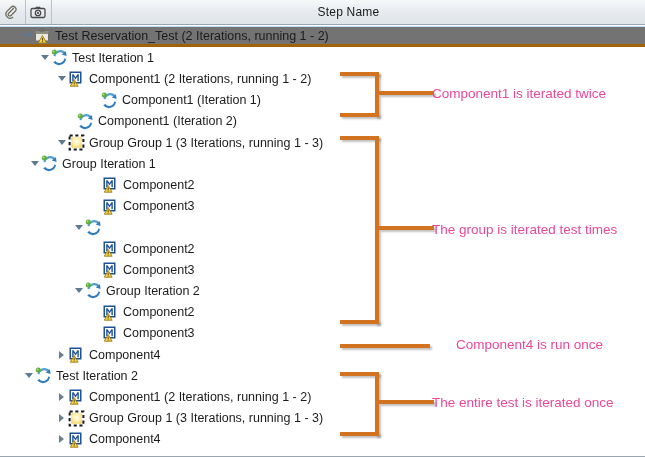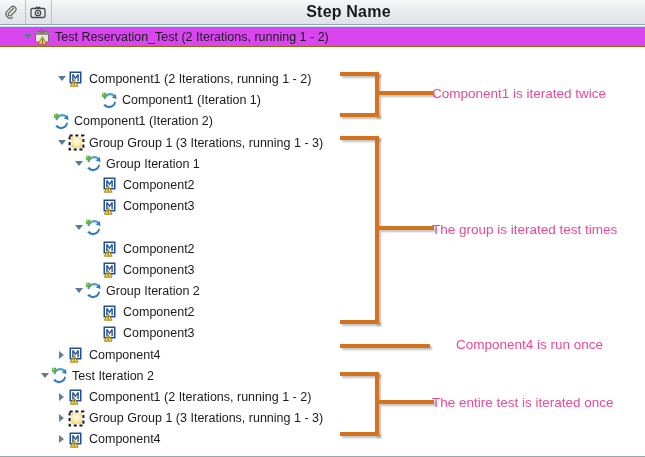--- a/index.html
+++ b/index.html
@@ -34,22 +34,22 @@
     display: flex;
     align-items: center;
     justify-content: center;
     background: linear-gradient(#f6f8f9, #e6eaee 55%, #dfe4e9);
   }
   .hdr-title {
     flex: 1;
     display: flex;
     align-items: center;
     justify-content: center;
-    font-size: 16px;
-    font-weight: bold;
+    font-size: 12px;
+    font-weight: normal;
     color: #1a1a1a;
     letter-spacing: .2px;
     background: linear-gradient(#f6f8f9, #e6eaee 55%, #dfe4e9);
   }
 
   
   .tree {
     position: absolute;
     left: 0; top: 25px;
     width: 645px;
@@ -60,23 +60,23 @@
     left: 0;
     width: 645px;
     height: 21px;
     display: flex;
     align-items: center;
     font-size: 12.5px;
     color: #1b1b1b;
     white-space: nowrap;
   }
   .row.selected {
-    background: #d946ef;
+    background: #737373;
     border-top: 1px solid #bcdcf0;
-    border-bottom: 1px solid #a16207;
+    border-bottom: 3px solid #a16207;
   }
   .twisty {
     width: 13px; height: 21px;
     flex: 0 0 13px;
     display: flex; align-items: center; justify-content: center;
   }
   .twisty.none { visibility: hidden; }
   .ico {
     width: 17px; height: 17px;
     flex: 0 0 17px;
@@ -157,20 +157,35 @@
             <rect x="1.5" y="4" width="13" height="10" rx="1" fill="#e9e9e4" stroke="#6d6d63" stroke-width="1"></rect>
             <rect x="1.5" y="4" width="13" height="3" fill="#8d8d82"></rect>
             <rect x="5.5" y="2" width="5" height="2.2" rx=".6" fill="none" stroke="#6d6d63" stroke-width="1"></rect>
             <path d="M8.4 8.6 L12.6 16 L4.2 16 Z" fill="#f5d34a" stroke="#9a7a10" stroke-width=".9" stroke-linejoin="round"></path>
             <rect x="8" y="11" width="1" height="2.6" fill="#5a4600"></rect>
             <rect x="8" y="14.1" width="1" height="1" fill="#5a4600"></rect>
           </svg>
         </span>
         <span class="label">Test Reservation_Test (2 Iterations, running 1 - 2)</span>
       </div>
+      <div class="row" style="top: 22.2px; padding-left: 38px;">
+        <span class="twisty">
+          <span class="tri-down"></span>
+        </span>
+        <span class="ico">
+          <svg width="17" height="17" viewBox="0 0 17 17">
+            <path d="M13.2 9.6 a5 5 0 0 1 -8.9 2.4 L2.2 13.3 a7.2 7.2 0 0 0 12.8 -3.4 Z" fill="#2f7bbd"></path>
+            <path d="M4.3 7.6 a5 5 0 0 1 8.6 -2.6 l2 -1.4 a7.2 7.2 0 0 0 -12.5 3.1 Z" fill="#4f9ed6"></path>
+            <path d="M14.9 2.2 L15.6 7.1 L10.8 5.6 Z" fill="#2f7bbd"></path>
+            <circle cx="3.3" cy="3.1" r="2.5" fill="#5fae3b"></circle>
+            <circle cx="2.6" cy="2.4" r=".9" fill="#b6e089"></circle>
+          </svg>
+        </span>
+        <span class="label">Test Iteration 1</span>
+      </div>
       <div class="row" style="top: 43.4px; padding-left: 55px;">
         <span class="twisty">
           <span class="tri-down"></span>
         </span>
         <span class="ico">
           <svg width="17" height="17" viewBox="0 0 17 17">
             <rect x="1.5" y="1.5" width="12" height="12" fill="#1f4f96"></rect>
             <rect x="3" y="3" width="9" height="9" fill="#ffffff"></rect>
             <path d="M4.2 11.2 L4.2 4.3 L5.6 4.3 L7.5 7.3 L9.4 4.3 L10.8 4.3 L10.8 11.2 L9.4 11.2 L9.4 6.6 L7.5 9.4 L5.6 6.6 L5.6 11.2 Z" fill="#1f4f96"></path>
             <path d="M1.5 13.5 L1.5 1.5 L3.6 1.5 L1.5 4 Z" fill="#4e9ad6" opacity=".0"></path>
@@ -187,21 +202,21 @@
           <svg width="17" height="17" viewBox="0 0 17 17">
             <path d="M13.2 9.6 a5 5 0 0 1 -8.9 2.4 L2.2 13.3 a7.2 7.2 0 0 0 12.8 -3.4 Z" fill="#2f7bbd"></path>
             <path d="M4.3 7.6 a5 5 0 0 1 8.6 -2.6 l2 -1.4 a7.2 7.2 0 0 0 -12.5 3.1 Z" fill="#4f9ed6"></path>
             <path d="M14.9 2.2 L15.6 7.1 L10.8 5.6 Z" fill="#2f7bbd"></path>
             <circle cx="3.3" cy="3.1" r="2.5" fill="#5fae3b"></circle>
             <circle cx="2.6" cy="2.4" r=".9" fill="#b6e089"></circle>
           </svg>
         </span>
         <span class="label">Component1 (Iteration 1)</span>
       </div>
-      <div class="row" style="top: 85.8px; padding-left: 40px;">
+      <div class="row" style="top: 85.8px; padding-left: 64px;">
         <span class="twisty none"></span>
         <span class="ico">
           <svg width="17" height="17" viewBox="0 0 17 17">
             <path d="M13.2 9.6 a5 5 0 0 1 -8.9 2.4 L2.2 13.3 a7.2 7.2 0 0 0 12.8 -3.4 Z" fill="#2f7bbd"></path>
             <path d="M4.3 7.6 a5 5 0 0 1 8.6 -2.6 l2 -1.4 a7.2 7.2 0 0 0 -12.5 3.1 Z" fill="#4f9ed6"></path>
             <path d="M14.9 2.2 L15.6 7.1 L10.8 5.6 Z" fill="#2f7bbd"></path>
             <circle cx="3.3" cy="3.1" r="2.5" fill="#5fae3b"></circle>
             <circle cx="2.6" cy="2.4" r=".9" fill="#b6e089"></circle>
           </svg>
         </span>
@@ -219,21 +234,21 @@
                 <stop offset="60%" stop-color="#fdedab"></stop>
                 <stop offset="100%" stop-color="#f2d163"></stop>
               </radialGradient>
             </defs>
             <rect x="3.2" y="3.2" width="10.6" height="10.6" rx="1" fill="url(#gg)"></rect>
             <rect x="1.6" y="1.6" width="13.8" height="13.8" fill="none" stroke="#1b1b1b" stroke-width="2" stroke-dasharray="3.1 2.6"></rect>
           </svg>
         </span>
         <span class="label">Group Group 1 (3 Iterations, running 1 - 3)</span>
       </div>
-      <div class="row" style="top: 128.2px; padding-left: 72px;">
+      <div class="row" style="top: 128.2px; padding-left: 28px;">
         <span class="twisty">
           <span class="tri-down"></span>
         </span>
         <span class="ico">
           <svg width="17" height="17" viewBox="0 0 17 17">
             <path d="M13.2 9.6 a5 5 0 0 1 -8.9 2.4 L2.2 13.3 a7.2 7.2 0 0 0 12.8 -3.4 Z" fill="#2f7bbd"></path>
             <path d="M4.3 7.6 a5 5 0 0 1 8.6 -2.6 l2 -1.4 a7.2 7.2 0 0 0 -12.5 3.1 Z" fill="#4f9ed6"></path>
             <path d="M14.9 2.2 L15.6 7.1 L10.8 5.6 Z" fill="#2f7bbd"></path>
             <circle cx="3.3" cy="3.1" r="2.5" fill="#5fae3b"></circle>
             <circle cx="2.6" cy="2.4" r=".9" fill="#b6e089"></circle>
@@ -370,21 +385,21 @@
             <rect x="3" y="3" width="9" height="9" fill="#ffffff"></rect>
             <path d="M4.2 11.2 L4.2 4.3 L5.6 4.3 L7.5 7.3 L9.4 4.3 L10.8 4.3 L10.8 11.2 L9.4 11.2 L9.4 6.6 L7.5 9.4 L5.6 6.6 L5.6 11.2 Z" fill="#1f4f96"></path>
             <path d="M1.5 13.5 L1.5 1.5 L3.6 1.5 L1.5 4 Z" fill="#4e9ad6" opacity=".0"></path>
             <path d="M6.2 9.5 L10.1 16.2 L2.3 16.2 Z" fill="#f7d64c" stroke="#9a7a10" stroke-width=".9" stroke-linejoin="round"></path>
             <rect x="5.7" y="11.6" width=".95" height="2.4" fill="#5a4600"></rect>
             <rect x="5.7" y="14.5" width=".95" height=".95" fill="#5a4600"></rect>
           </svg>
         </span>
         <span class="label">Component4</span>
       </div>
-      <div class="row" style="top: 340.2px; padding-left: 38px;">
+      <div class="row" style="top: 340.2px; padding-left: 22px;">
         <span class="twisty">
           <span class="tri-down"></span>
         </span>
         <span class="ico">
           <svg width="17" height="17" viewBox="0 0 17 17">
             <path d="M13.2 9.6 a5 5 0 0 1 -8.9 2.4 L2.2 13.3 a7.2 7.2 0 0 0 12.8 -3.4 Z" fill="#2f7bbd"></path>
             <path d="M4.3 7.6 a5 5 0 0 1 8.6 -2.6 l2 -1.4 a7.2 7.2 0 0 0 -12.5 3.1 Z" fill="#4f9ed6"></path>
             <path d="M14.9 2.2 L15.6 7.1 L10.8 5.6 Z" fill="#2f7bbd"></path>
             <circle cx="3.3" cy="3.1" r="2.5" fill="#5fae3b"></circle>
             <circle cx="2.6" cy="2.4" r=".9" fill="#b6e089"></circle>

